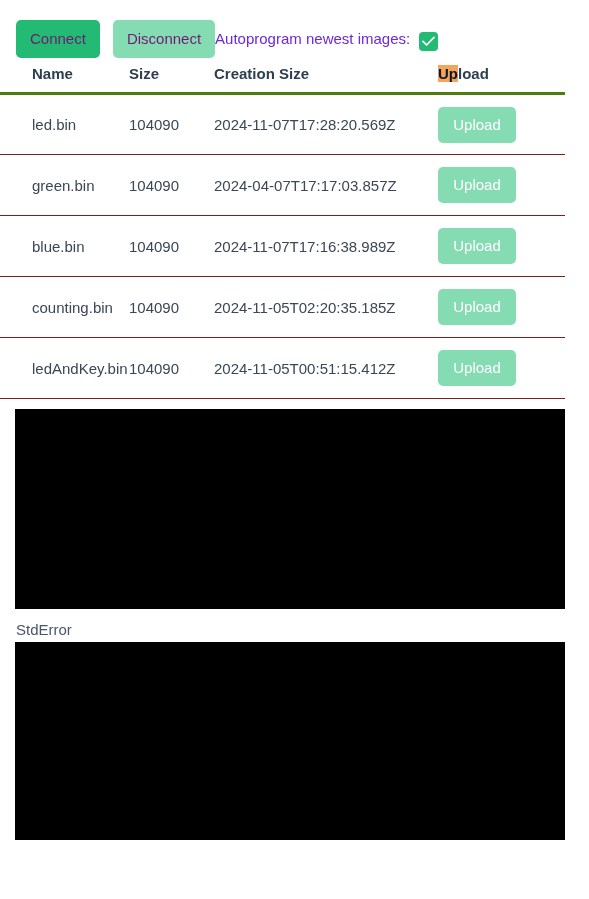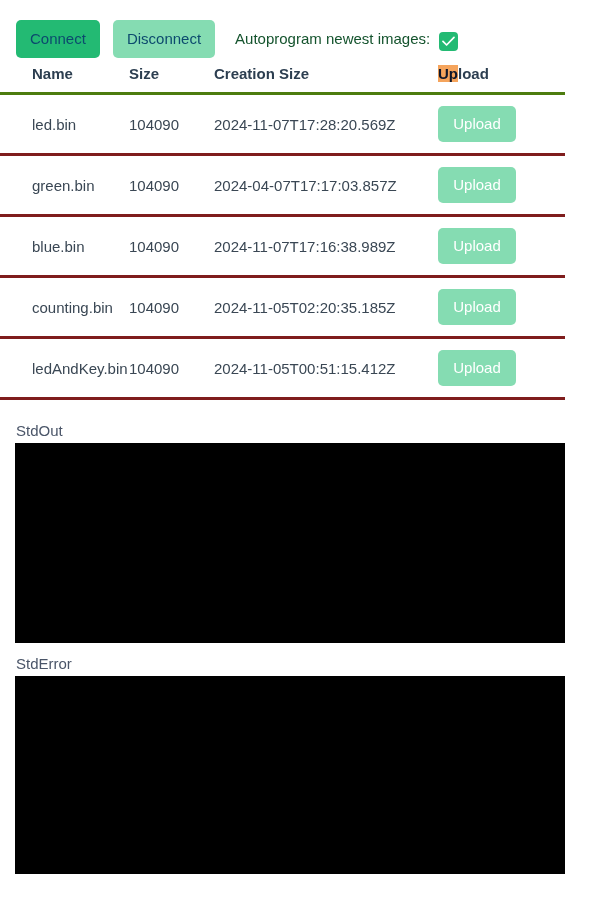--- a/index.html
+++ b/index.html
@@ -22,39 +22,38 @@
     display: flex;
     align-items: center;
     padding: 20px 0 0 16px;
     height: 57px;
   }
   .btn {
     border: none;
     border-radius: 5px;
     font-family: "Liberation Sans", sans-serif;
     font-size: 15px;
-    color: #0c4a6e;
+    color: #701a75;
     padding: 0 14px;
     height: 38px;
     line-height: 38px;
     cursor: pointer;
     white-space: nowrap;
   }
   .btn-connect {
     background: #23ba73;
   }
   .btn-disconnect {
     background: #85dcb2;
     margin-left: 13px;
     cursor: default;
   }
   .auto-label {
-    margin-left: 20px;
-    font-size: 15px;
-    color: #14532d;
+    font-size: 15px;
+    color: #6d28d9;
     white-space: nowrap;
   }
   .cb {
     margin-left: 9px;
     width: 19px;
     height: 19px;
     border-radius: 4px;
     background: #23ba73;
     display: inline-flex;
     align-items: center;
@@ -80,21 +79,21 @@
     padding: 8px 0 10px 0;
     border-bottom: 3px solid #4d7c0f;
   }
   .tbl td {
     font-size: 15px;
     color: #3a4754;
     text-align: left;
     padding: 0;
     height: 61px;
     vertical-align: middle;
-    border-bottom: 3px solid #7f1d1d;
+    border-bottom: 1px solid #7f1d1d;
   }
   .col-name   { width: 129px; padding-left: 32px !important; }
   .col-size   { width: 85px; }
   .col-time   { width: 224px; }
   .col-upload { width: 127px; }
   th.col-name { padding-left: 32px !important; }
 
   .hl {
     background: #f5a45c;
     color: #0f172a;
@@ -192,20 +191,19 @@
       <td class="col-size">104090</td>
       <td class="col-time">2024-11-05T00:51:15.412Z</td>
       <td class="col-upload">
         <button class="btn-upload">Upload</button>
       </td>
     </tr>
   </tbody>
 </table>
 
 <div class="stdout-wrap">
-  <div class="stream-label">StdOut</div>
   <div class="stream-box" id="stdout-box"></div>
 </div>
 
 <div>
   <div class="stream-label">StdError</div>
   <div class="stream-box" id="stderror-box"></div>
 </div>
 
 </body></html>

